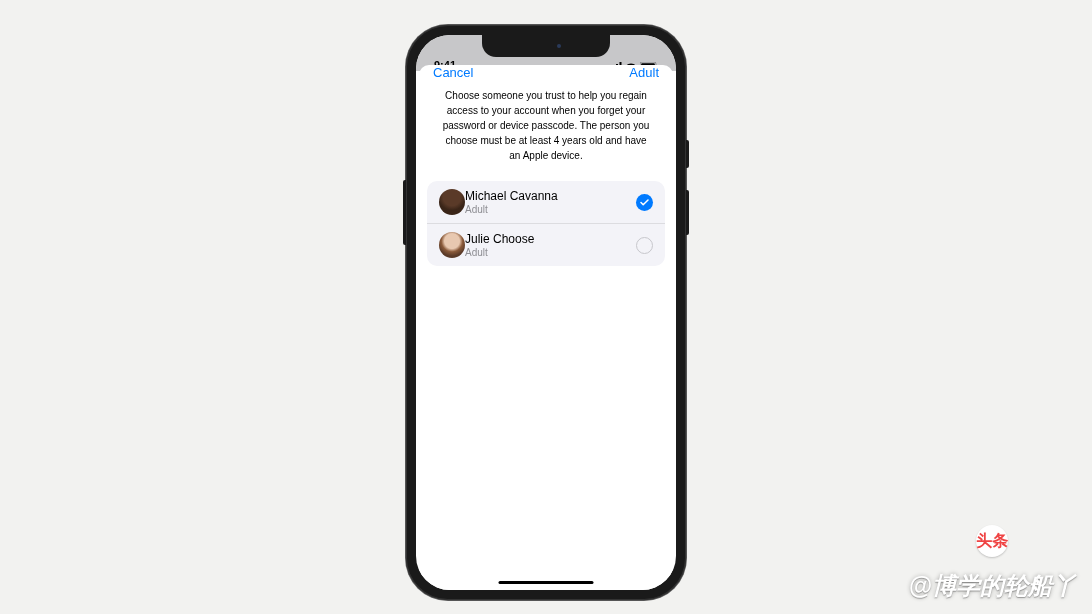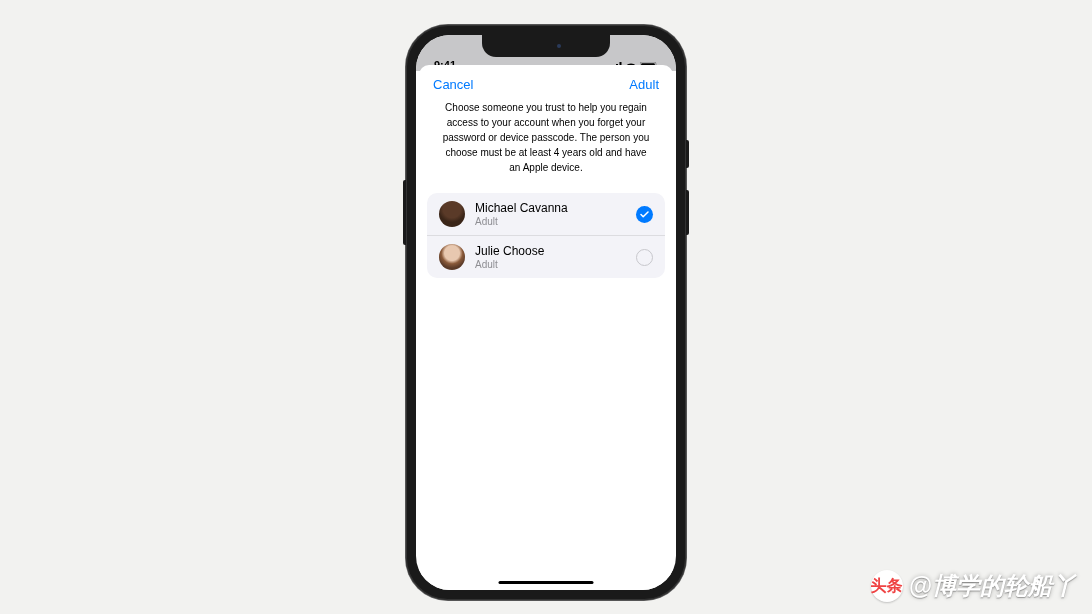--- a/index.html
+++ b/index.html
@@ -124,21 +124,21 @@
       right: 3px;
       bottom: 0;
       background: #fff;
       border-radius: 10px 10px 0 0;
     }
     
     .modal-header {
       display: flex;
       justify-content: space-between;
       align-items: flex-start;
-      padding: 12px 14px 8px;
+      padding: 0 14px 8px;
       font-size: 13px;
     }
     
     .btn-cancel {
       color: #007aff;
       font-weight: 400;
     }
     
     .btn-next {
       color: #007aff;
@@ -167,21 +167,20 @@
       margin: 0 8px;
       background: #f3f3f8;
       border-radius: 10px;
       overflow: hidden;
     }
     
     .contact-item {
       display: flex;
       align-items: center;
       padding: 8px 12px;
-      gap: 10px;
       border-bottom: 0.5px solid #dcdce0;
     }
     
     .contact-item:last-child {
       border-bottom: none;
     }
     
     .avatar {
       width: 26px;
       height: 26px;
@@ -247,26 +246,27 @@
       background: #000;
       border-radius: 3px;
     }
     
     .watermark {
       position: absolute;
       bottom: 12px;
       right: 16px;
       display: flex;
       align-items: center;
-      gap: 6px;
+      gap: 13px;
       font-size: 24px;
       font-weight: 600;
       color: #fff;
       text-shadow: 0 0 4px rgba(0,0,0,0.3), 0 1px 1px rgba(0,0,0,0.3);
       font-style: italic;
+      flex-direction: column;
     }
     
     .watermark-logo {
       width: 32px;
       height: 32px;
       border-radius: 50%;
       background: #fff;
       color: #ef4444;
       display: flex;
       align-items: center;

